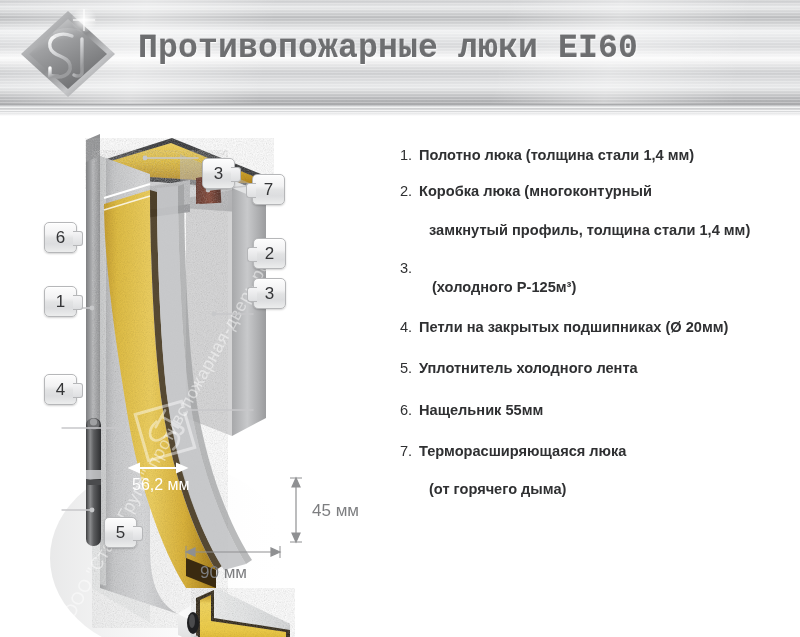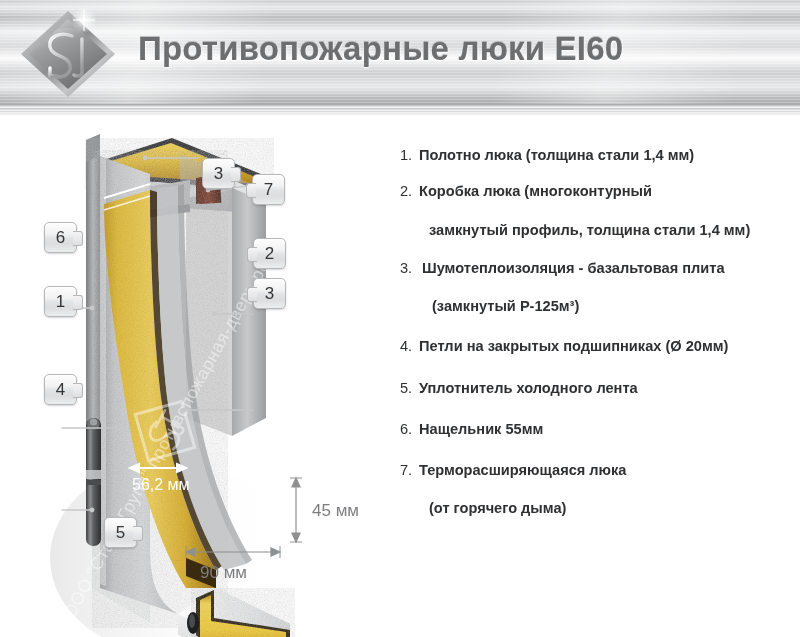--- a/index.html
+++ b/index.html
@@ -19,20 +19,21 @@
         rgba(255,255,255,0.55) 0px, rgba(255,255,255,0.0) 1px,
         rgba(120,120,120,0.10) 2px, rgba(255,255,255,0.0) 3px),
       linear-gradient(to bottom,
         #c9cacc 0%, #e8e9ea 7%, #bcbdbf 17%, #f1f2f3 30%,
         #d7d8da 44%, #fbfbfb 56%, #cdced0 70%, #e9eaeb 84%,
         #b9babc 94%, #a9aaac 100%),
       linear-gradient(to right,
         #a8a9ab 0%, #d9dadc 10%, #eff0f1 24%, #cfd0d2 38%,
         #f4f5f6 52%, #d2d3d5 66%, #eceded 80%, #c2c3c5 92%, #a6a7a9 100%);
     background-blend-mode:overlay,normal,overlay;
+    font-family:Liberation Mono, monospace;
   }
   #header-sheen{
     position:absolute;left:0;top:0;width:800px;height:104px;
     background:linear-gradient(100deg,
       rgba(255,255,255,0.0) 0%, rgba(255,255,255,0.45) 18%,
       rgba(255,255,255,0.0) 34%, rgba(255,255,255,0.0) 62%,
       rgba(255,255,255,0.38) 76%, rgba(255,255,255,0.0) 92%);
     pointer-events:none;
   }
   #header-edge{
@@ -426,22 +427,21 @@
       <span class="leg-num">2.</span>
       <span class="leg-body">
         <span>Коробка люка (многоконтурный</span>
         <span class="leg-l2">замкнутый профиль, толщина стали 1,4 мм)</span>
       </span>
     </div>
 
     <div class="leg-item wide" style="margin-bottom:21px;">
       <span class="leg-num">3.</span>
       <span class="leg-body">
-        <span>Шумотеплоизоляция - базальтовая плита</span>
-        <span class="leg-l2">(замкнутый Р-125м³)</span>
+        <span class="leg-l2">(холодного Р-125м³)</span>
       </span>
     </div>
 
     <div class="leg-item" style="margin-bottom:22px;">
       <span class="leg-num">4.</span>
       <span class="leg-body">Петли на закрытых подшипниках (Ø 20мм)</span>
     </div>
 
     <div class="leg-item" style="margin-bottom:22px;">
       <span class="leg-num">5.</span>

